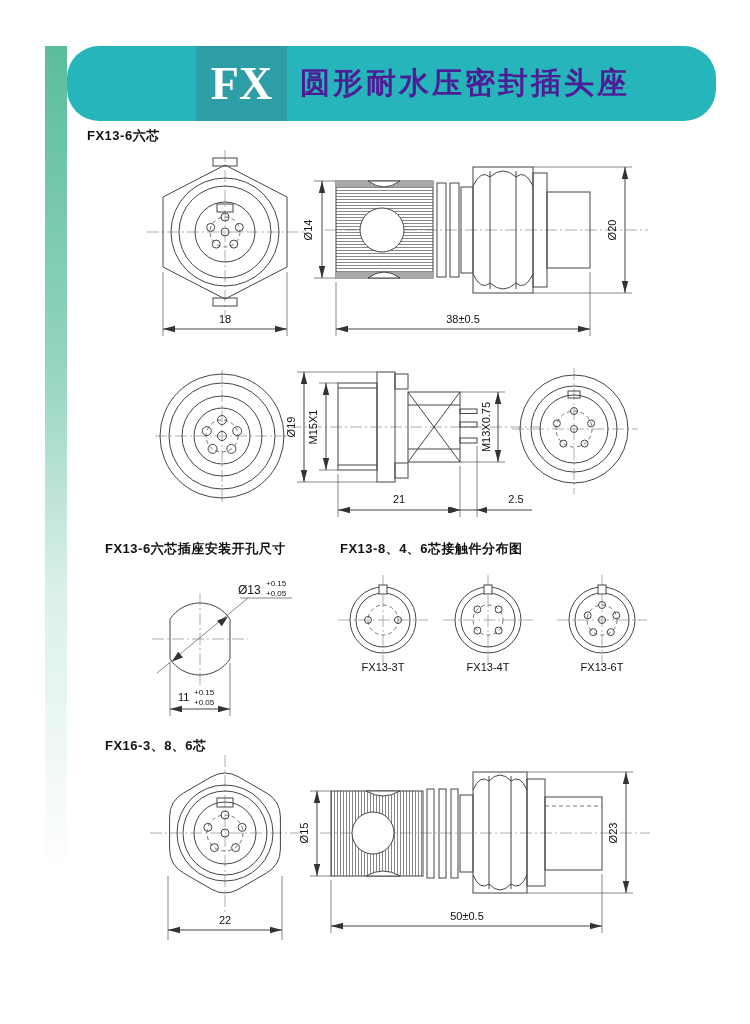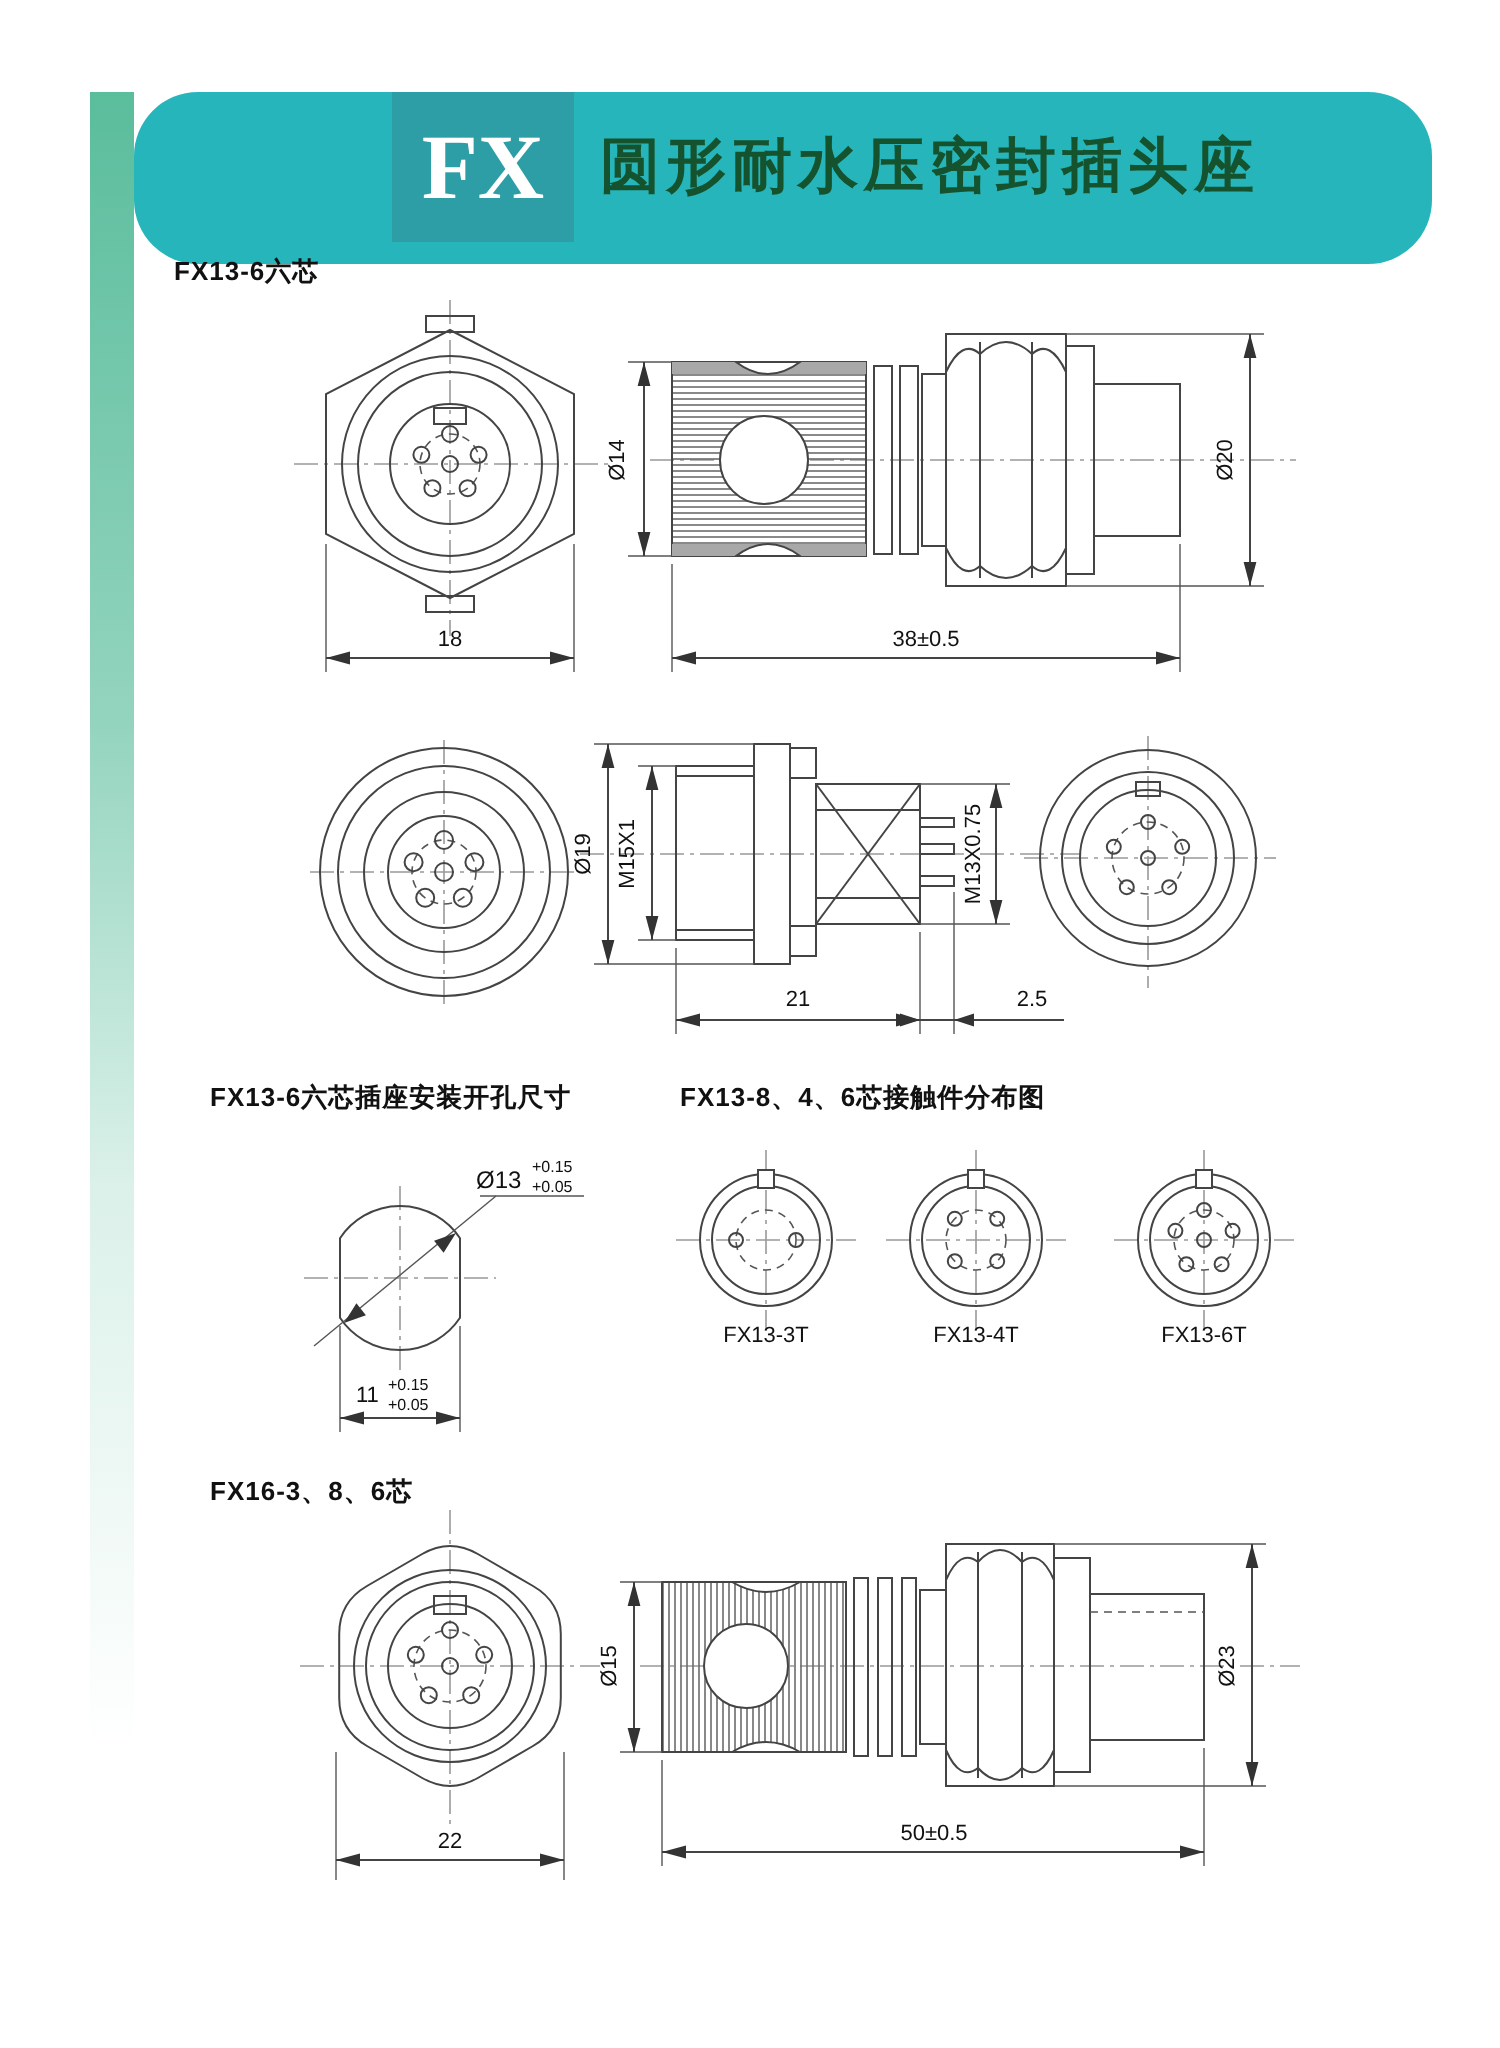--- a/index.html
+++ b/index.html
@@ -2,27 +2,27 @@
 <html style="--banner: #27b5bc; --logo_box: #2d9ea6; --stripe: #5abd9c;"><head>
 <meta charset="utf-8">
 <style>
   html,body{margin:0;padding:0;}
   body{width:750px;height:1024px;position:relative;background:#fff;
        font-family:"Liberation Sans",sans-serif;}
   .page{position:absolute;inset:0;overflow:hidden;background:#fff;}
   .stripe{position:absolute;left:45px;top:46px;width:22px;height:828px;
     background:linear-gradient(180deg,var(--stripe,#5abd9c) 0%,
       rgba(90,189,156,.65) 38%,rgba(90,189,156,.22) 66%,rgba(90,189,156,0) 100%);}
-  .banner{position:absolute;left:67px;top:46px;width:649px;height:86px;
+  .banner{position:absolute;left:67px;top:46px;width:649px;height:75px;
     background:var(--banner,#27b5bc);border-radius:32px;}
   .logo-box{position:absolute;left:129px;top:0;width:91px;height:75px;
     background:var(--logo_box,#2d9ea6);display:flex;align-items:center;justify-content:center;}
   .logo-text{font-family:"Liberation Serif",serif;font-weight:bold;font-size:46px;color:#fff;}
   .banner-title{position:absolute;left:233px;top:0;height:75px;display:flex;align-items:center;
-    font-size:30px;font-weight:bold;color:#14532d;letter-spacing:3px;white-space:nowrap;}
+    font-size:30px;font-weight:bold;color:#4c1d95;letter-spacing:3px;white-space:nowrap;}
   .sec-label{position:absolute;font-size:13px;font-weight:bold;color:#111;letter-spacing:.5px;white-space:nowrap;}
   #lbl-fx13{left:87px;top:127px;}
   #lbl-mount{left:105px;top:540px;}
   #lbl-contacts{left:340px;top:540px;}
   #lbl-fx16{left:105px;top:737px;}
   svg.dwg{position:absolute;left:0;top:0;}
   svg text{font-family:"Liberation Sans",sans-serif;font-size:11px;fill:#111;}
   svg text.tol{font-size:8px;}
   svg text.big{font-size:12px;}
   .s{stroke:#444;fill:none;stroke-width:1;}

